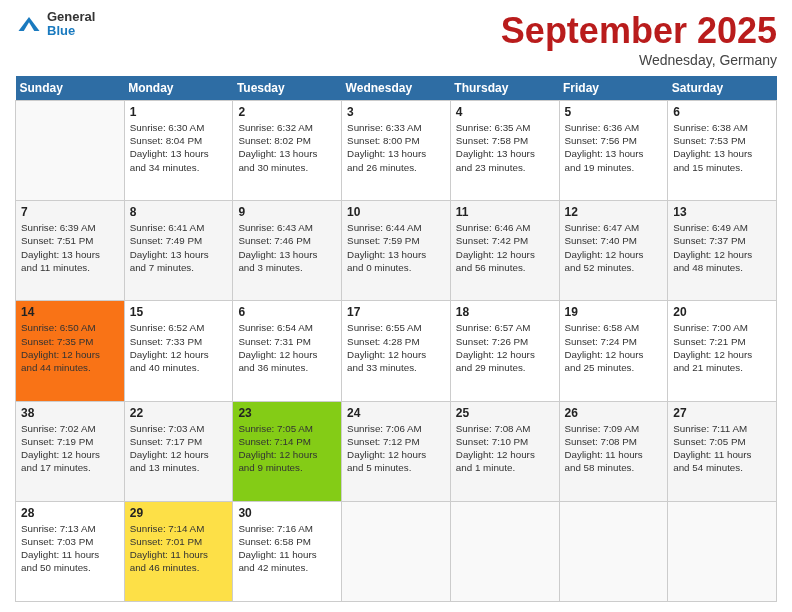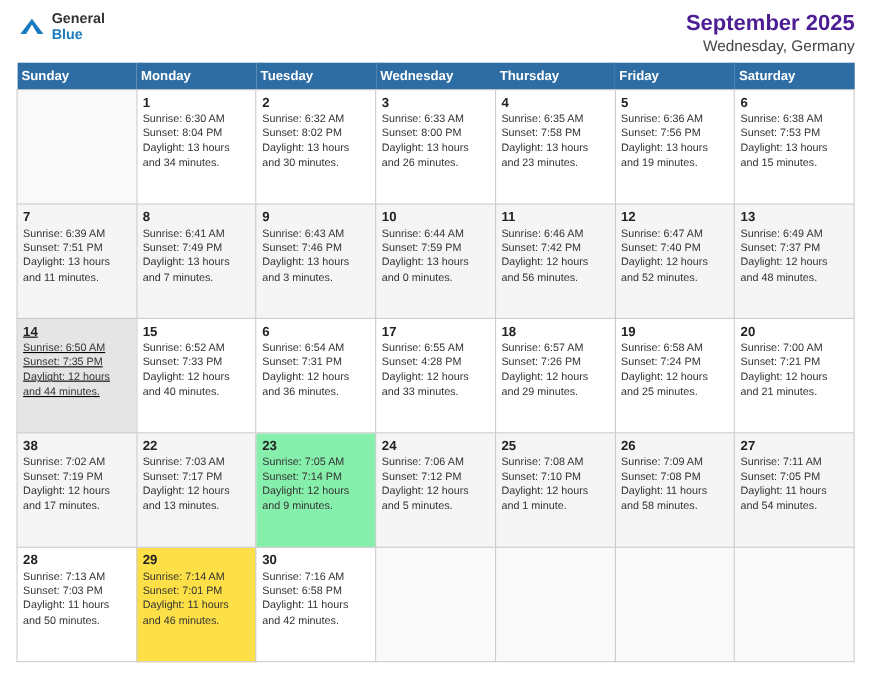--- a/index.html
+++ b/index.html
@@ -40,23 +40,23 @@
       color: #1a7abf;
     }
     .logo-icon {
       width: 28px;
       height: 28px;
     }
     .title-block {
       text-align: right;
     }
     .month-title {
-      font-size: 20px;
+      font-size: 36px;
       font-weight: bold;
-      color: #4c1d95;
+      color: #b91c1c;
     }
     .location {
       font-size: 14px;
       color: #444;
     }
     .calendar {
       flex: 1;
       border-collapse: collapse;
       width: 100%;
       font-size: 10.5px;
@@ -225,21 +225,21 @@
           </td>
           <td style="background: rgb(245, 245, 245);">
             <div class="day-num">13</div>
             <div class="day-info" style="white-space: pre-line;">Sunrise: 6:49 AM
 Sunset: 7:37 PM
 Daylight: 12 hours
 and 48 minutes.</div>
           </td>
         </tr>
         <tr class="week-row" style="background: rgb(255, 255, 255);">
-          <td style="background: #e5e5e5; text-decoration: underline;">
+          <td style="background: #f97316;">
             <div class="day-num">14</div>
             <div class="day-info" style="white-space: pre-line;">Sunrise: 6:50 AM
 Sunset: 7:35 PM
 Daylight: 12 hours
 and 44 minutes.</div>
           </td>
           <td style="background: rgb(255, 255, 255);">
             <div class="day-num">15</div>
             <div class="day-info" style="white-space: pre-line;">Sunrise: 6:52 AM
 Sunset: 7:33 PM
@@ -290,21 +290,21 @@
 Daylight: 12 hours
 and 17 minutes.</div>
           </td>
           <td style="background: rgb(245, 245, 245);">
             <div class="day-num">22</div>
             <div class="day-info" style="white-space: pre-line;">Sunrise: 7:03 AM
 Sunset: 7:17 PM
 Daylight: 12 hours
 and 13 minutes.</div>
           </td>
-          <td style="background: #86efac;">
+          <td style="background: #84cc16;">
             <div class="day-num">23</div>
             <div class="day-info" style="white-space: pre-line;">Sunrise: 7:05 AM
 Sunset: 7:14 PM
 Daylight: 12 hours
 and 9 minutes.</div>
           </td>
           <td style="background: rgb(245, 245, 245);">
             <div class="day-num">24</div>
             <div class="day-info" style="white-space: pre-line;">Sunrise: 7:06 AM
 Sunset: 7:12 PM

